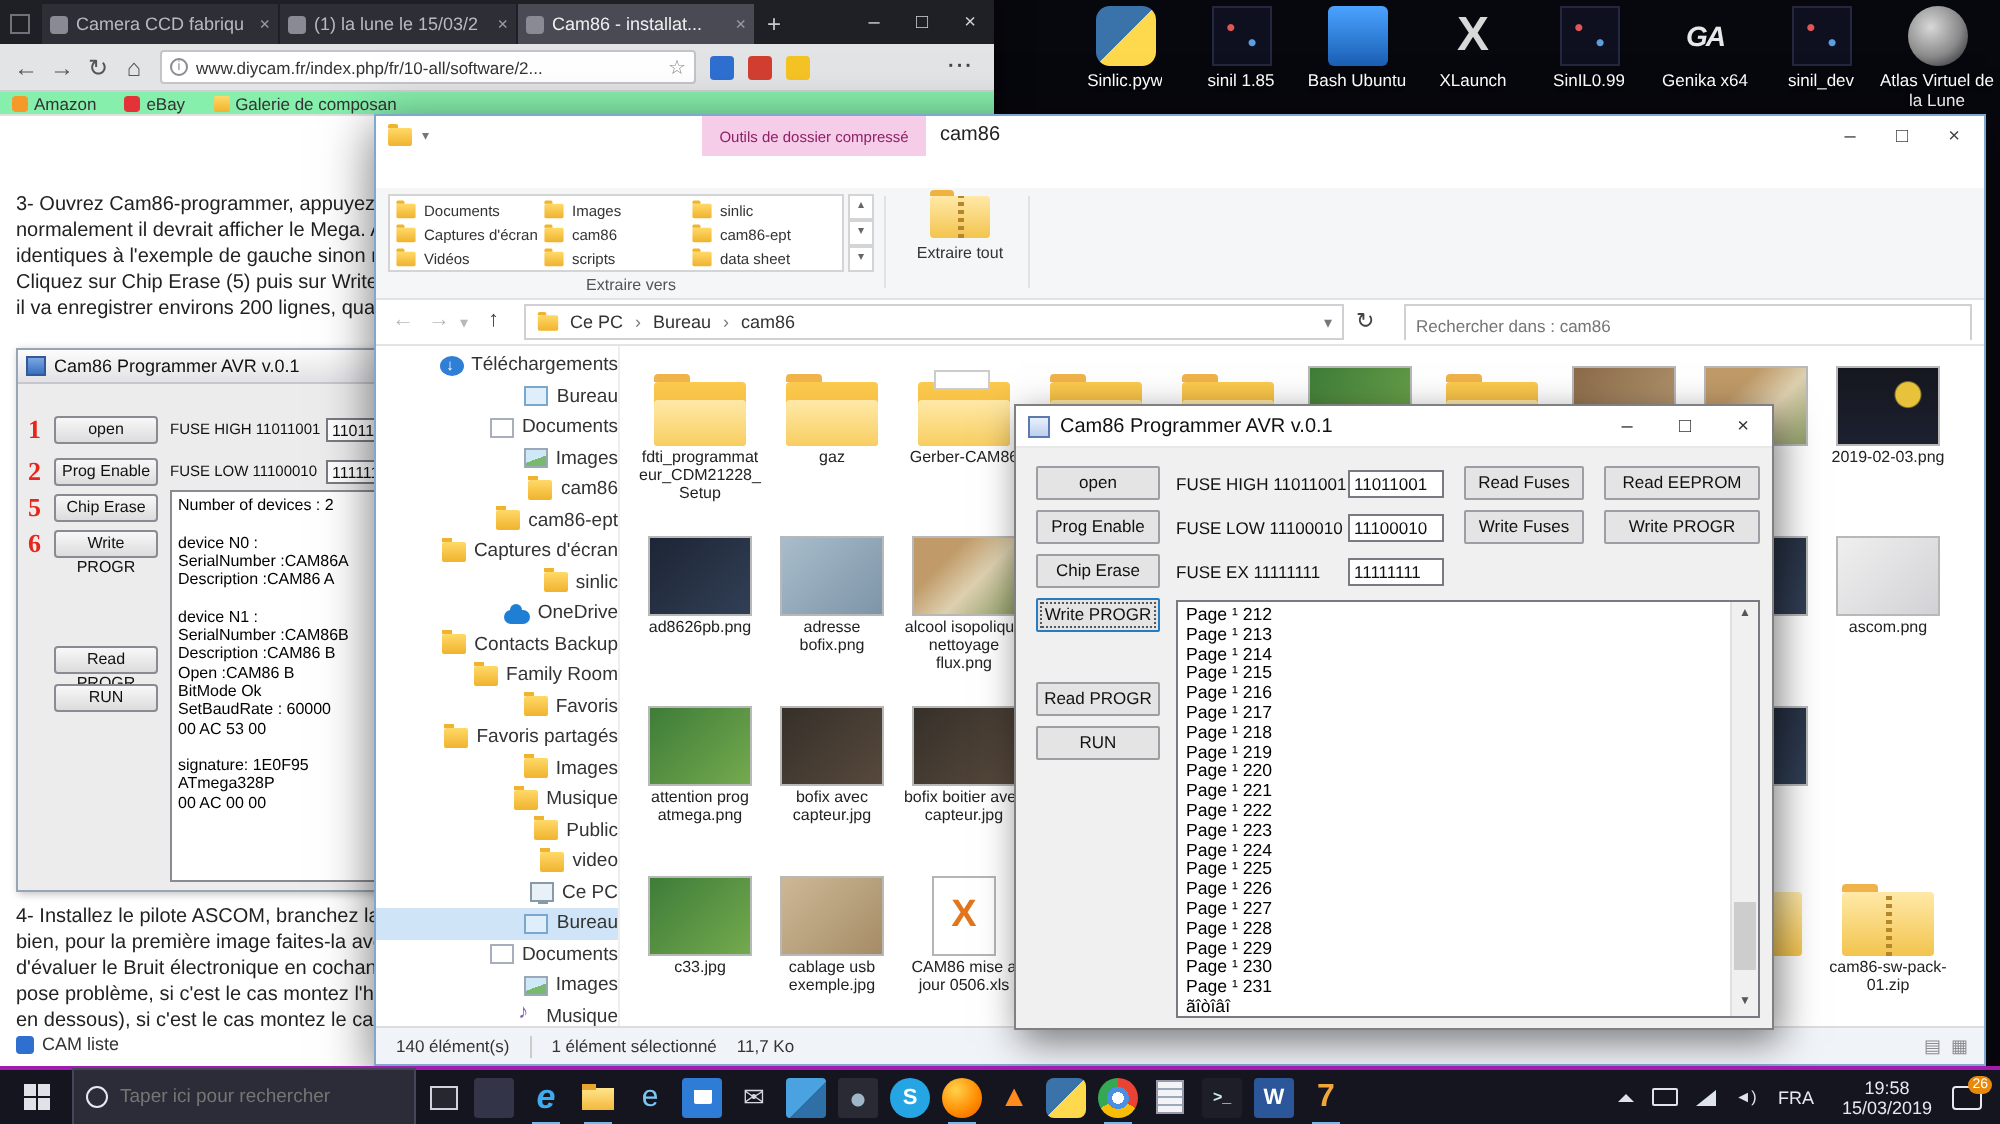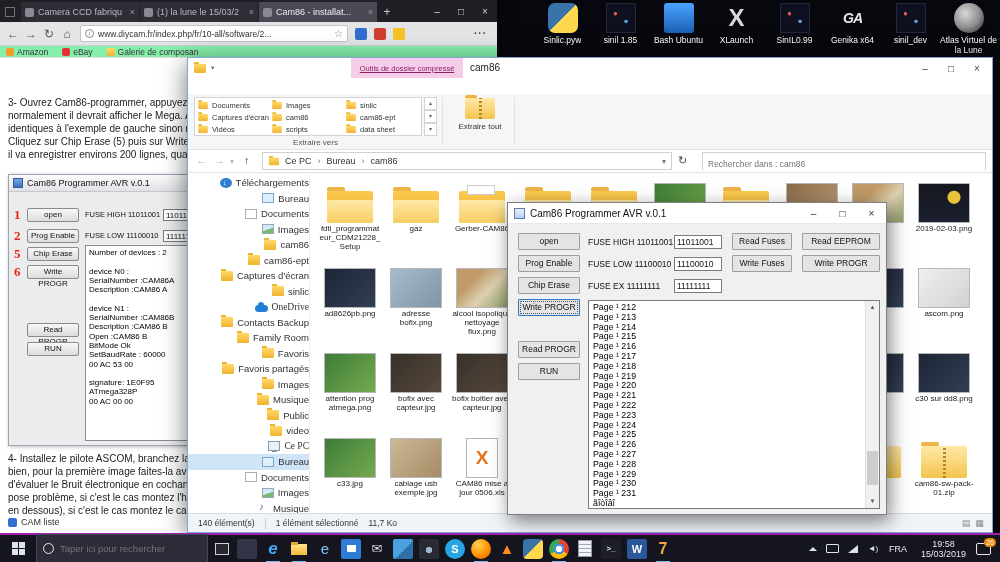--- a/index.html
+++ b/index.html
@@ -66,21 +66,21 @@
   .tfl{font-size:7.5px;width:78px;color:#111;white-space:nowrap;overflow:hidden;}
   .tfv{width:40px;height:12px;border:1px solid #7a7a82;background:#fff;font-size:8px;line-height:11px;padding-left:2px;color:#111;}
   #tut-log{position:absolute;left:76px;top:70px;width:216px;height:196px;background:#fff;border:1px solid #8a8a92;font-size:8px;line-height:9.3px;white-space:pre;padding:2px 3px;color:#000;overflow:hidden;}
 
   
   #explorer{position:absolute;left:187px;top:57px;width:806px;height:476px;background:#fff;border:1px solid #7fa8d0;box-shadow:0 6px 24px rgba(0,0,0,.55);z-index:2;}
   .ex-tb{position:relative;height:20px;display:flex;align-items:center;}
   .qat{display:flex;align-items:center;margin-left:6px;color:#777;font-size:7px;gap:5px;}
   .mini-folder{display:inline-block;width:12px;height:9px;background:linear-gradient(#ffd968,#f0b32e);border-radius:1px;position:relative;}
   .mini-folder::before{content:"";position:absolute;top:-2px;left:0;width:5px;height:2px;background:#f0b32e;border-radius:1px 1px 0 0;}
-  .ctxhdr{position:absolute;left:163px;top:0;width:112px;height:20px;background:#f6cde8;color:#8e2066;font-size:7.5px;display:flex;align-items:center;justify-content:center;overflow:hidden;white-space:nowrap;text-decoration:underline;}
+  .ctxhdr{position:absolute;left:163px;top:0;width:112px;height:20px;background:#f6cde8;color:#8e2066;font-size:7.5px;display:flex;align-items:center;justify-content:center;overflow:hidden;white-space:nowrap;}
   .ex-title{position:absolute;left:282px;top:4px;font-size:10px;color:#222;}
   .ex-ctrl{position:absolute;right:2px;top:0;display:flex;}
   .exwb{width:26px;height:20px;display:flex;align-items:center;justify-content:center;color:#444;font-size:10px;}
   .ex-tabs{position:absolute;left:0;top:20px;width:100%;height:16px;display:flex;align-items:flex-end;border-bottom:1px solid #e4e4e4;background:#fff;padding-left:2px;margin-top:40px;}
   .extab{padding:0 10px;font-size:9px;height:16px;line-height:16px;color:#444;}
   .extab.file{background:#2a67c6;color:#fff;}
   .extab.active{background:#f5f6f7;border:1px solid #e0e0e0;border-bottom:0;color:#222;margin-left:10px;}
   .ex-ribbon{position:absolute;left:0;top:36px;width:100%;height:56px;background:#f5f6f7;border-bottom:1px solid #e3e3e3;}
   #gallery{position:absolute;left:6px;top:3px;width:228px;height:39px;background:#fff;border:1px solid #d4d4d6;display:grid;grid-template-rows:repeat(3,12px);grid-auto-flow:column;grid-auto-columns:74px;padding:1px 0 0 2px;overflow:hidden;}
   .gi{display:flex;align-items:center;font-size:7.5px;color:#333;white-space:nowrap;overflow:hidden;}
@@ -99,21 +99,21 @@
   #crumbbox .mini-folder{margin-right:5px;transform:scale(.85);}
   .crumb{display:flex;align-items:center;}
   .crumb .sep{margin:0 6px;color:#777;font-size:9px;}
   .crumb:nth-of-type(1) .sep{display:none;}
   #crumbbox .cdd{margin-left:auto;color:#777;font-size:8px;}
   #ab-refresh{position:absolute;left:490px;top:4px;color:#444;font-size:11px;}
   #ex-search{position:absolute;left:514px;top:2px;width:284px;height:18px;border:1px solid #d0d0d4;}
   #ex-search input{width:100%;height:100%;border:0;outline:0;padding:0 5px;font-size:8.5px;color:#666;font-family:inherit;}
   #navpane{position:absolute;left:0;top:115px;width:122px;bottom:19px;overflow:hidden;border-right:1px solid #eee;padding-top:2px;}
   .nav-item{height:15.5px;display:flex;align-items:center;font-size:9.5px;color:#333;white-space:nowrap;overflow:hidden;justify-content:flex-end;}
-  .nav-item.i0{padding-left:10px;font-family:Liberation Serif, serif;}.nav-item.i1{padding-left:20px;}.nav-item.i2{padding-left:25px;}
+  .nav-item.i0{padding-left:10px;}.nav-item.i1{padding-left:20px;}.nav-item.i2{padding-left:25px;}
   .nav-item.sel{background:#cfe4f7;}
   .ni{flex:none;width:12px;height:10px;margin-right:4px;position:relative;}
   .ni.folder{background:linear-gradient(#ffd968,#f0b32e);border-radius:1px;}
   .ni.folder::before{content:"";position:absolute;top:-2px;left:0;width:5px;height:2px;background:#f0b32e;}
   .ni.downloads{border-radius:50%;background:#2f7fd6;}
   .ni.downloads::after{content:"↓";color:#fff;font-size:7.5px;position:absolute;left:3.5px;top:0;}
   .ni.desktop{background:#dfeefb;border:1px solid #7aa7cc;}
   .ni.docs{background:#fff;border:1px solid #a8aebb;}
   .ni.pics{background:linear-gradient(160deg,#cfe8f8 55%,#79b86f 55%);border:1px solid #9aa8b8;}
   .ni.cloud{width:13px;height:7px;background:#1f7fd4;border-radius:5px;margin-top:3px;}
@@ -778,26 +778,20 @@
           <div class="tlab">bofix boitier avec capteur.jpg</div>
         </div>
 
         <div class="tile c8 r2">
           <div class="tico">
             <span class="fi img-dark"></span>
           </div>
           <div class="tlab"></div>
         </div>
 
-        <div class="tile c9 r2">
-          <div class="tico">
-            <span class="fi img-dark"></span>
-          </div>
-          <div class="tlab">c30 sur dd8.png</div>
-        </div>
 
         <div class="tile c0 r3">
           <div class="tico">
             <span class="fi img-green"></span>
           </div>
           <div class="tlab">c33.jpg</div>
         </div>
 
         <div class="tile c1 r3">
           <div class="tico">

